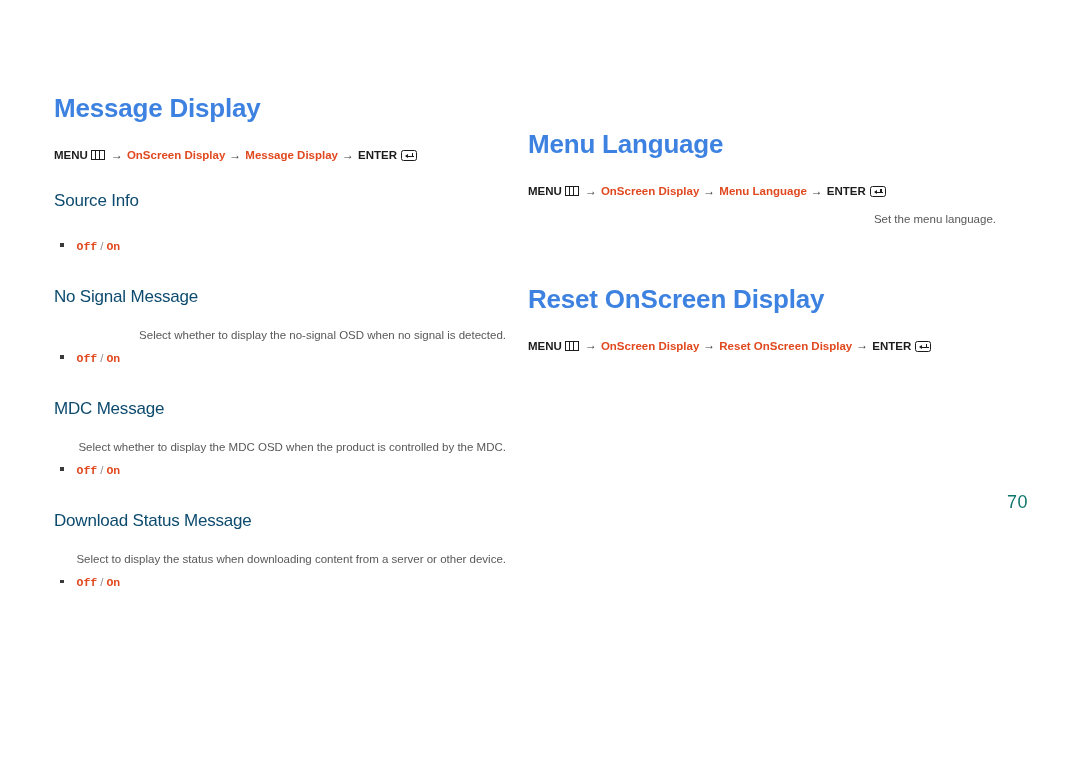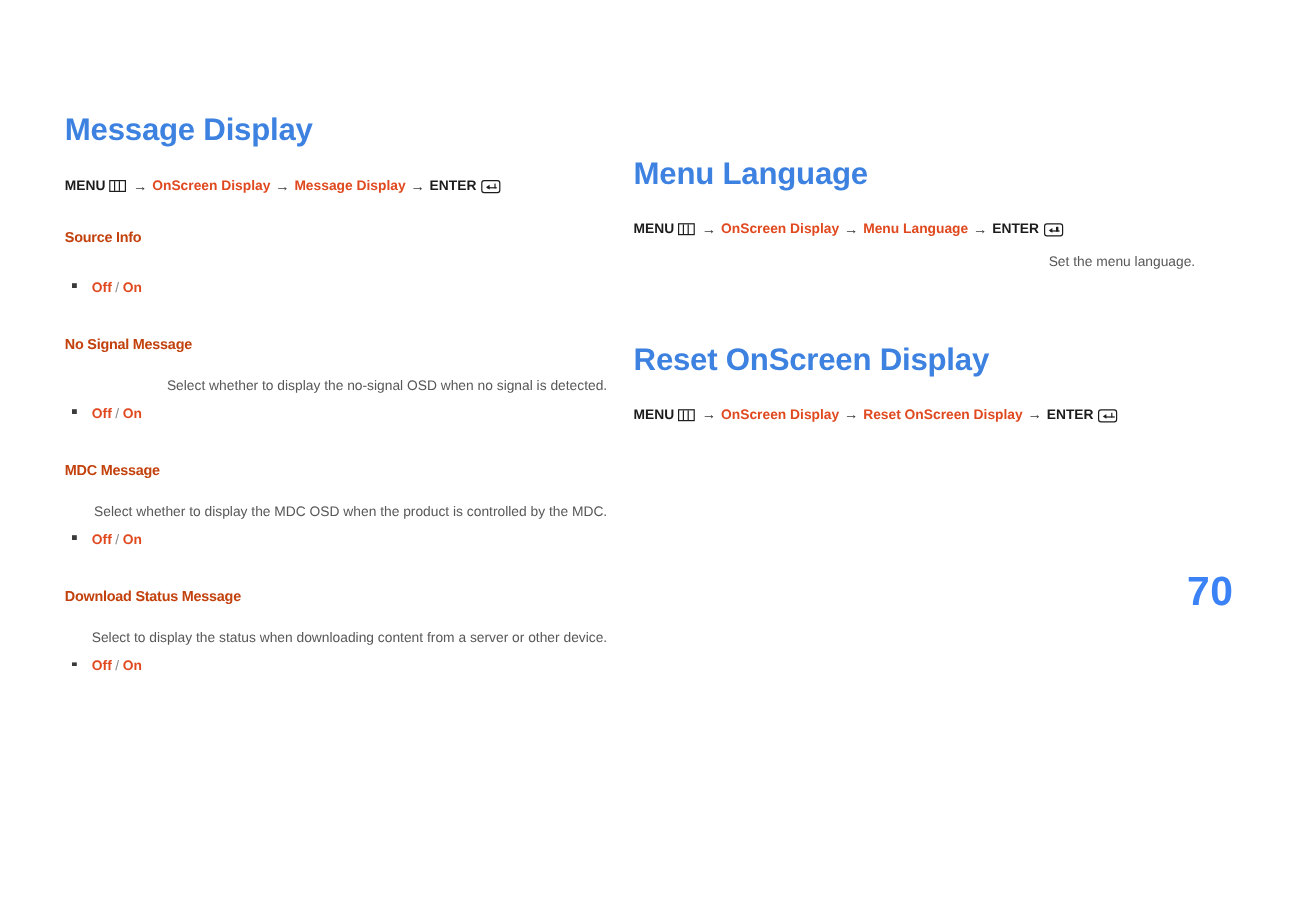--- a/index.html
+++ b/index.html
@@ -111,23 +111,23 @@
     position: absolute;
     left: 3px; top: 3.2px;
     width: 0; height: 0;
     border-top: 2.6px solid transparent;
     border-bottom: 2.6px solid transparent;
     border-right: 3.4px solid #1c1c1c;
   }
 
   
   .sec-title {
-    font-size: 12px;
-    font-weight: bold;
-    color: #c2410c;
+    font-size: 17px;
+    font-weight: normal;
+    color: #0c4a6e;
     letter-spacing: -0.2px;
     margin: 0;
     line-height: 1.2;
   }
 
   
   .body-text {
     font-size: 11.5px;
     color: #585858;
     line-height: 1.45;
@@ -151,20 +151,21 @@
     background: #3a3a3a;
     margin-right: 13px;
     margin-left: 6px;
     flex: none;
     position: relative;
     top: -3px;
   }
   .opt-val {
     color: #e0491f;
     font-weight: bold;
+    font-family: Liberation Mono, monospace;
   }
   .opt-sep {
     color: #8a8a8a;
     font-weight: normal;
     margin: 0 3px;
   }
 
   
   .note {
     position: relative;
@@ -185,23 +186,23 @@
   .gap-sec     { height: 28px; }
   .gap-sectext { height: 20px; }
   .gap-optrow  { height: 6px; }
   .gap-secnext { height: 32px; }
 
   
   .page-num {
     position: absolute;
     right: 52px;
     bottom: 36px;
-    font-size: 34px;
-    color: #3b82f6;
-    font-weight: bold;
+    font-size: 18px;
+    color: #0f766e;
+    font-weight: normal;
     letter-spacing: 0.5px;
   }
 </style>
 </head>
 <body>
 
 <div class="page">
 
   <div class="col col-left">
 

